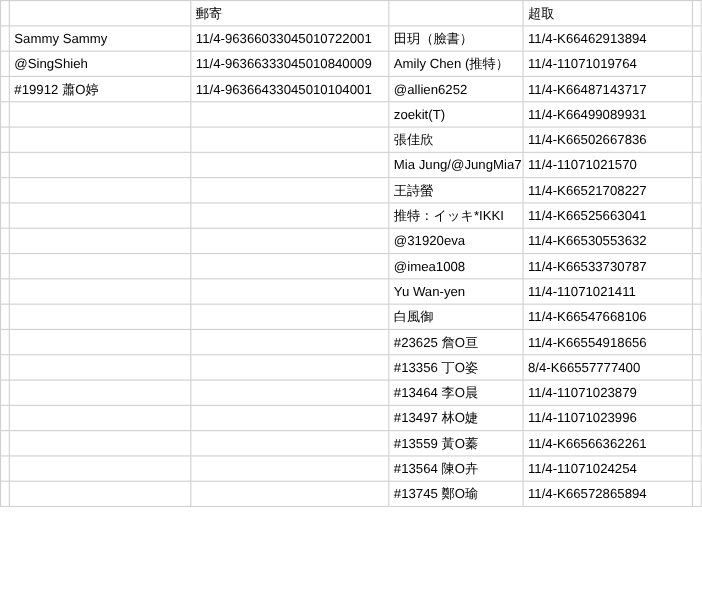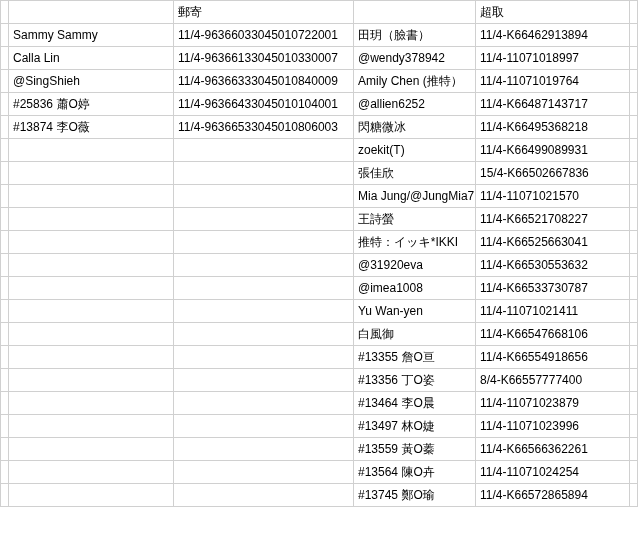--- a/index.html
+++ b/index.html
@@ -54,64 +54,48 @@
       <tr>
         <td></td>
         <td>Sammy Sammy</td>
         <td>11/4-96366033045010722001</td>
         <td>田玥（臉書）</td>
         <td>11/4-K66462913894</td>
         <td></td>
       </tr>
       <tr>
         <td></td>
-        <td>Calla Lin</td>
-        <td>11/4-96366133045010330007</td>
-        <td>@wendy378942</td>
-        <td>11/4-11071018997</td>
-        <td></td>
-      </tr>
-      <tr>
-        <td></td>
         <td>@SingShieh</td>
         <td>11/4-96366333045010840009</td>
         <td>Amily Chen (推特）</td>
         <td>11/4-11071019764</td>
         <td></td>
       </tr>
       <tr>
         <td></td>
-        <td>#25836 蕭O婷</td>
+        <td>#19912 蕭O婷</td>
         <td>11/4-96366433045010104001</td>
         <td>@allien6252</td>
         <td>11/4-K66487143717</td>
         <td></td>
       </tr>
       <tr>
         <td></td>
-        <td>#13874 李O薇</td>
-        <td>11/4-96366533045010806003</td>
-        <td>閃糖微冰</td>
-        <td>11/4-K66495368218</td>
-        <td></td>
-      </tr>
-      <tr>
-        <td></td>
         <td></td>
         <td></td>
         <td>zoekit(T)</td>
         <td>11/4-K66499089931</td>
         <td></td>
       </tr>
       <tr>
         <td></td>
         <td></td>
         <td></td>
         <td>張佳欣</td>
-        <td>15/4-K66502667836</td>
+        <td>11/4-K66502667836</td>
         <td></td>
       </tr>
       <tr>
         <td></td>
         <td></td>
         <td></td>
         <td>Mia Jung/@JungMia7</td>
         <td>11/4-11071021570</td>
         <td></td>
       </tr>
@@ -160,21 +144,21 @@
         <td></td>
         <td></td>
         <td>白風御</td>
         <td>11/4-K66547668106</td>
         <td></td>
       </tr>
       <tr>
         <td></td>
         <td></td>
         <td></td>
-        <td>#13355 詹O亘</td>
+        <td>#23625 詹O亘</td>
         <td>11/4-K66554918656</td>
         <td></td>
       </tr>
       <tr>
         <td></td>
         <td></td>
         <td></td>
         <td>#13356 丁O姿</td>
         <td>8/4-K66557777400</td>
         <td></td>

